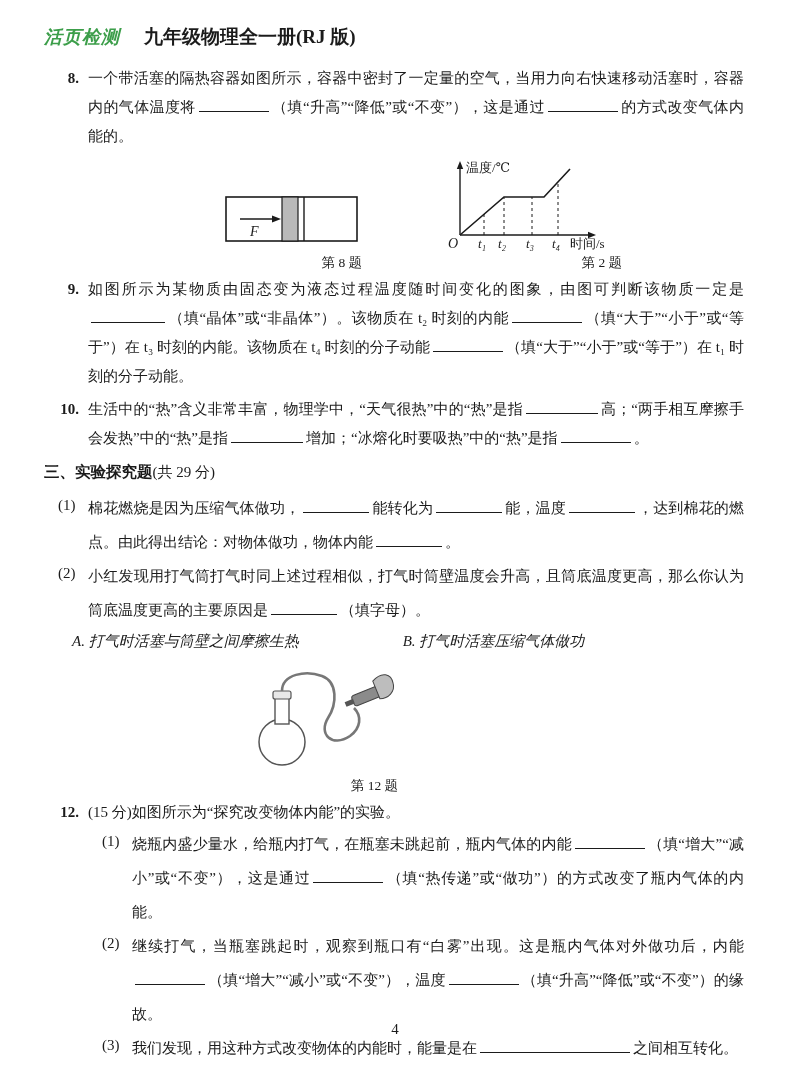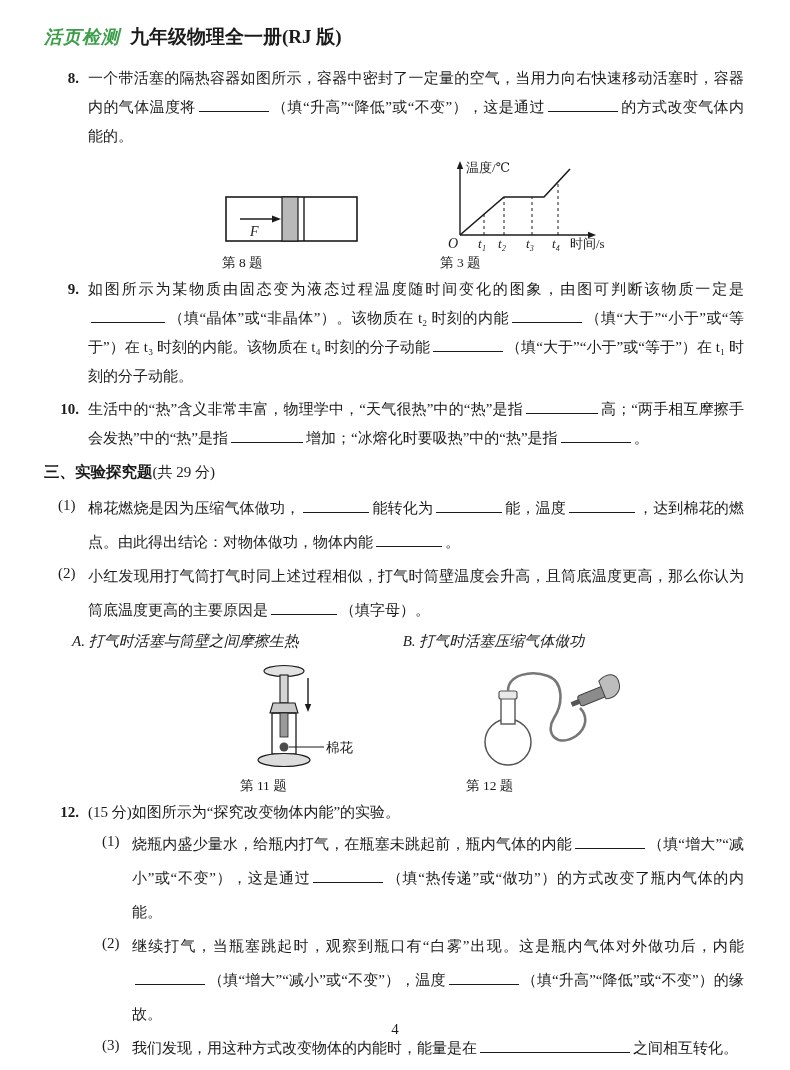--- a/index.html
+++ b/index.html
@@ -7,41 +7,41 @@
   body {
     background:#ffffff;
     font-family:"Liberation Serif","DejaVu Serif",serif;
     color:#1b1b1b;
     font-size:15px;
     overflow:hidden;
     position:relative;
   }
   .page { padding:24px 46px 0 44px; }
   
-  .header { display:flex; align-items:baseline; gap:10px; margin:0 0 14px 0; }
+  .header { display:flex; align-items:baseline; gap:24px; margin:0 0 14px 0; }
   .logo { font-weight:bold; font-style:italic; font-size:18px; letter-spacing:1px; }
   .book-title { font-weight:bold; font-size:19px; }
   
   .question { display:flex; margin-top:4px; }
   .qnum { flex:none; width:44px; text-align:right; padding-right:9px; font-weight:bold; line-height:29px; }
   .qbody { flex:1; line-height:29px; text-align:justify; }
   .subq { display:flex; margin-left:14px; }
   .subnum { flex:none; width:30px; line-height:29px; }
   .subbody { flex:1; line-height:34px; text-align:justify; }
   .options { display:flex; gap:104px; margin-left:28px; line-height:29px; font-style:italic; }
   .section-heading { margin-top:4px; line-height:29px; }
   .section-title { font-weight:bold; font-size:15.5px; }
   .section-points { font-weight:normal; }
   
   .blank { display:inline-block; height:1em; border-bottom:1.3px solid #1b1b1b; margin:0 3px; }
   
   .figrow { display:flex; align-items:flex-end; }
   .figrow-89 { margin:6px 0 4px 178px; gap:78px; }
   .figrow-1112 { margin:6px 0 2px 196px; gap:96px; }
-  .figure { text-align:left; }
+  .figure { text-align:right; }
   .figcaption { font-size:13.5px; margin-top:3px; line-height:17px; }
   svg { display:block; margin:0 auto; }
   svg text { font-family:"Liberation Serif","DejaVu Serif",serif; fill:#1b1b1b; }
   .page-footer { position:absolute; bottom:32px; left:0; width:100%; text-align:center; font-size:15px; }
 </style>
 </head>
 <body>
 
 <div class="page">
 
@@ -84,21 +84,21 @@
         <polyline points="20,78 64,40 104,40 130,12" fill="none" stroke="#1b1b1b" stroke-width="1.6"></polyline>
 
         <text x="26" y="15" font-size="13">温度/℃</text>
         <text x="8" y="91" font-size="14" font-style="italic">O</text>
         <text x="38" y="91" font-size="13" font-style="italic">t₁</text>
         <text x="58" y="91" font-size="13" font-style="italic">t₂</text>
         <text x="86" y="91" font-size="13" font-style="italic">t₃</text>
         <text x="112" y="91" font-size="13" font-style="italic">t₄</text>
         <text x="130" y="91" font-size="13">时间/s</text>
       </svg>
-      <div class="figcaption">第 3 题</div>
+      <div class="figcaption">第 2 题</div>
     </div>
   </div>
 
   <div class="question">
     <div class="qnum">9.</div>
     <div class="qbody">如图所示为某物质由固态变为液态过程温度随时间变化的图象，由图可判断该物质一定是<span class="blank" style="width: 74px;"></span>（填“晶体”或“非晶体”）。该物质在 t₂ 时刻的内能<span class="blank" style="width: 70px;"></span>（填“大于”“小于”或“等于”）在 t₃ 时刻的内能。该物质在 t₄ 时刻的分子动能<span class="blank" style="width: 70px;"></span>（填“大于”“小于”或“等于”）在 t₁ 时刻的分子动能。</div>
   </div>
 
   <div class="question">
     <div class="qnum">10.</div>
@@ -120,44 +120,20 @@
         <div class="subbody">小红发现用打气筒打气时同上述过程相似，打气时筒壁温度会升高，且筒底温度更高，那么你认为筒底温度更高的主要原因是<span class="blank" style="width: 66px;"></span>（填字母）。</div>
       </div>
       <div class="options">
         <span>A. 打气时活塞与筒壁之间摩擦生热</span>
         <span>B. 打气时活塞压缩气体做功</span>
       </div>
     </div>
   </div>
 
   <div class="figrow figrow-1112">
-    <div class="figure">
-      <svg width="130" height="112" viewBox="0 0 130 112">
-
-        <ellipse cx="44" cy="9" rx="20" ry="5.5" fill="#e2e2e2" stroke="#1b1b1b" stroke-width="1.2"></ellipse>
-
-        <rect x="40" y="13" width="8" height="28" fill="#d5d5d5" stroke="#1b1b1b" stroke-width="1.1"></rect>
-
-        <path d="M33 41 L55 41 L58 51 L30 51 Z" fill="#c9c9c9" stroke="#1b1b1b" stroke-width="1.1"></path>
-
-        <rect x="32" y="51" width="24" height="41" fill="none" stroke="#1b1b1b" stroke-width="1.3"></rect>
-        <rect x="40" y="51" width="8" height="24" fill="#9a9a9a" stroke="#1b1b1b" stroke-width="0.8"></rect>
-
-        <circle cx="44" cy="85" r="4.5" fill="#4c4c4c"></circle>
-
-        <ellipse cx="44" cy="98" rx="26" ry="6.5" fill="#dcdcdc" stroke="#1b1b1b" stroke-width="1.2"></ellipse>
-
-        <line x1="68" y1="16" x2="68" y2="44" stroke="#1b1b1b" stroke-width="1.4"></line>
-        <polygon points="68,50 64.8,42 71.2,42" fill="#1b1b1b"></polygon>
-
-        <line x1="49" y1="85" x2="84" y2="85" stroke="#1b1b1b" stroke-width="1"></line>
-        <text x="86" y="90" font-size="13.5">棉花</text>
-      </svg>
-      <div class="figcaption">第 11 题</div>
-    </div>
 
     <div class="figure">
       <svg width="158" height="112" viewBox="0 0 158 112">
 
         <circle cx="42" cy="80" r="23" fill="none" stroke="#555" stroke-width="1.5"></circle>
         <rect x="35" y="36" width="14" height="26" fill="#ffffff" stroke="#555" stroke-width="1.4"></rect>
 
         <rect x="33" y="29" width="18" height="8" rx="2" fill="#e8e8e8" stroke="#555" stroke-width="1.2"></rect>
 
         <path d="M42 29 C42 12 66 8 82 14 C98 20 97 42 88 56 C78 72 92 86 110 74 C121 66 122 54 114 46" fill="none" stroke="#777" stroke-width="2.6"></path>

